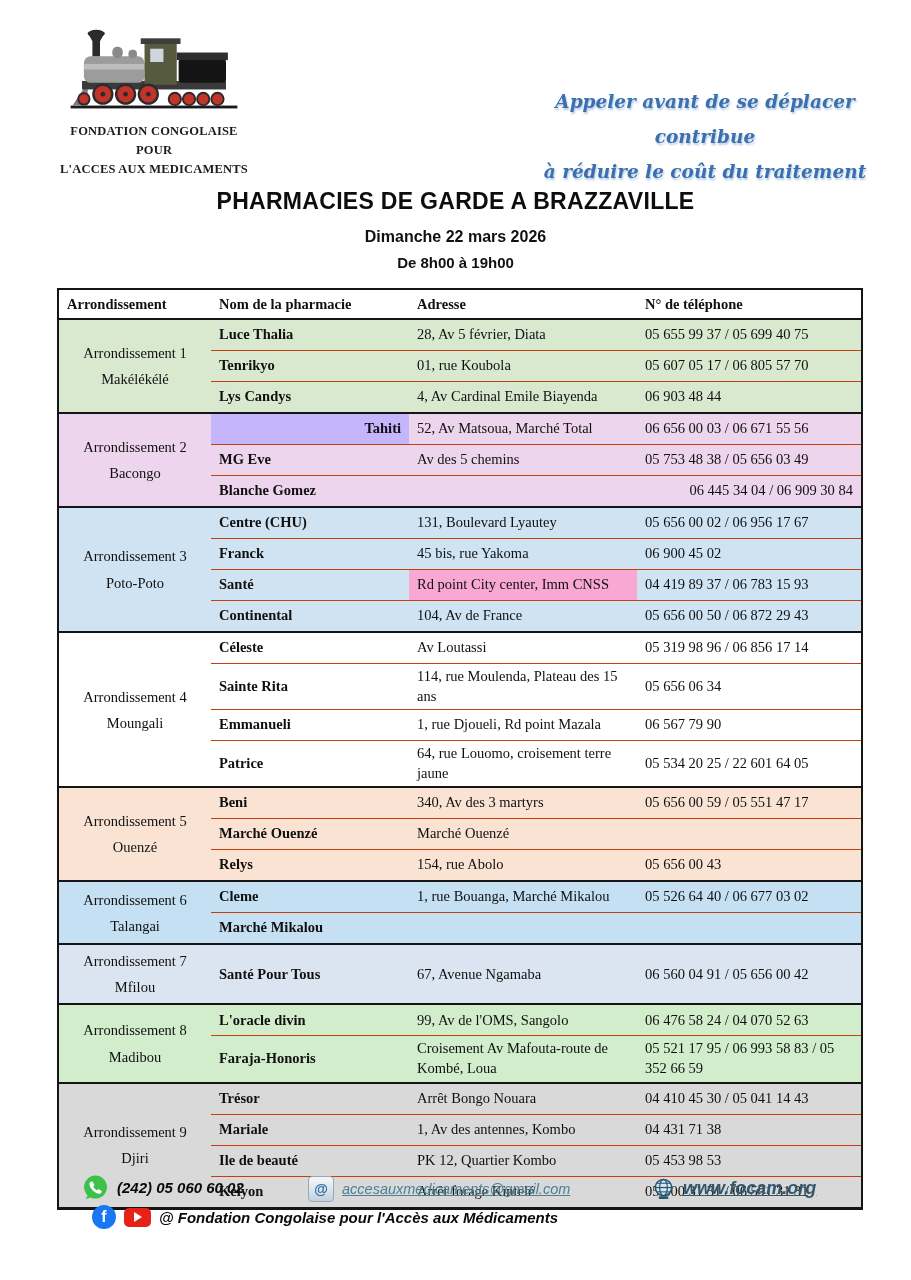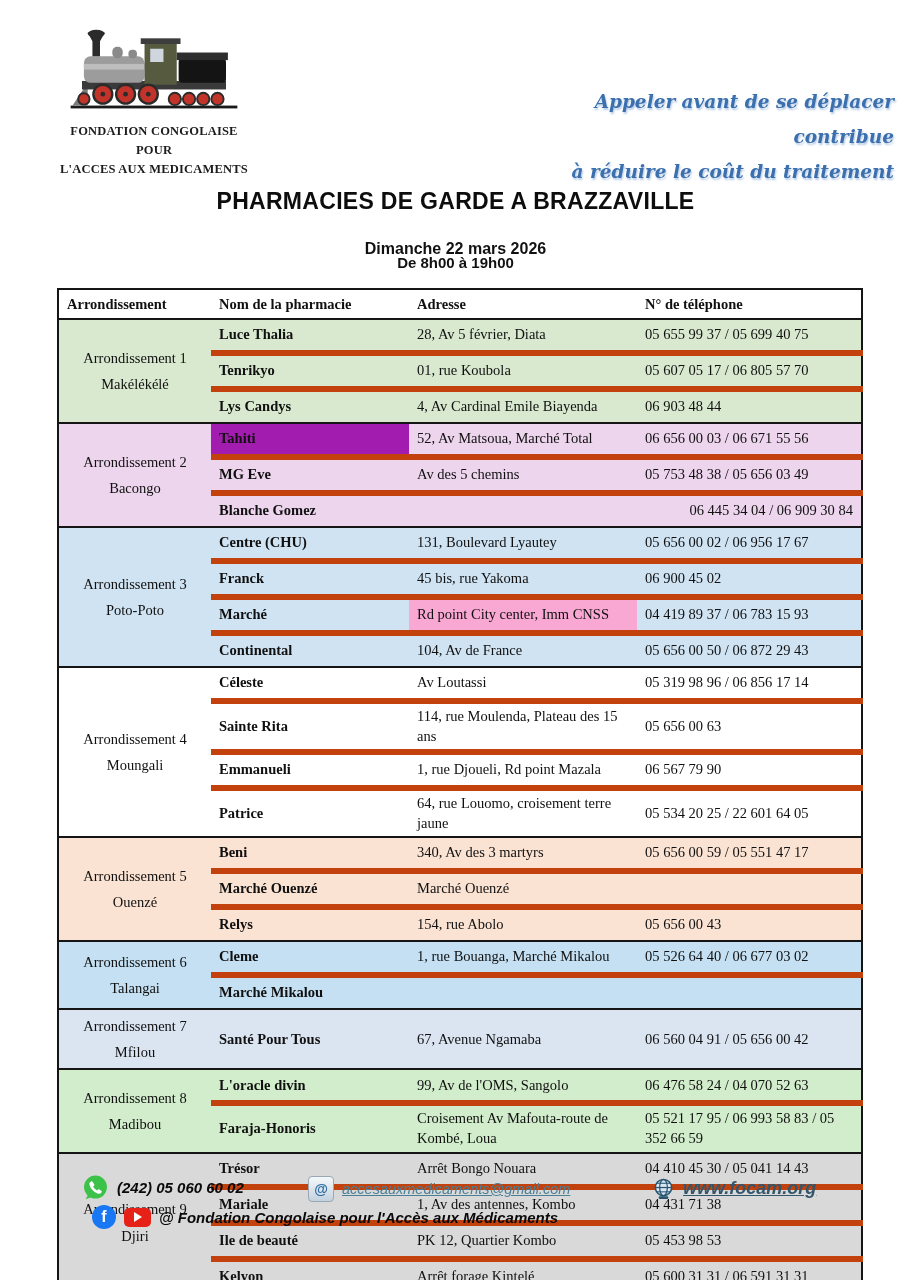--- a/index.html
+++ b/index.html
@@ -4,43 +4,43 @@
 <style>
   html,body{margin:0;padding:0;background:#e9e9e9;}
   .page{
     position:relative;width:911px;height:1280px;margin:0 auto;background:#ffffff;
     font-family:"Liberation Sans",sans-serif;color:#111;overflow:hidden;
   }
   
   .logo{position:absolute;left:56px;top:26px;width:196px;text-align:center;}
   .logo-caption{font-family:"Liberation Serif",serif;font-weight:700;font-size:12.5px;
     line-height:1.5;color:#1c1c1c;letter-spacing:.2px;margin-top:2px;}
-  .slogan{position:absolute;left:564px;top:84px;width:330px;text-align:right;
+  .slogan{position:absolute;left:540px;top:84px;width:330px;text-align:center;
     font-family:"DejaVu Serif",serif;font-style:italic;font-weight:700;
     font-size:18.5px;color:#3b6fad;line-height:1.9;
     text-shadow:1px 2px 2px rgba(120,160,210,.55);}
   .doc-title{position:absolute;left:0;top:188px;width:100%;text-align:center;
     font-size:23px;font-weight:700;letter-spacing:.3px;color:#0d0d0d;}
-  .doc-date{position:absolute;left:0;top:240px;width:100%;text-align:center;
+  .doc-date{position:absolute;left:0;top:228px;width:100%;text-align:center;
     font-size:16px;font-weight:700;}
   .doc-time{position:absolute;left:0;top:254px;width:100%;text-align:center;
     font-size:15px;font-weight:700;}
   
   .table-wrap{position:absolute;left:57px;top:288px;width:804px;}
   .tbl{border-collapse:collapse;width:100%;table-layout:fixed;font-size:14.5px;color:#101010;
     border:2px solid #151515;border-bottom-width:3px;font-family:Liberation Serif, serif;}
   .tbl th{text-align:left;padding:4px 8px;height:20px;font-size:14.5px;font-weight:700;
     background:#ffffff;border-bottom:2px solid #151515;}
   .tbl td{padding:3px 8px;height:24px;vertical-align:middle;line-height:1.35;
     overflow:hidden;}
   .tbl td.name{font-weight:700;}
   .tbl td.arr{text-align:center;font-weight:400;}
   .tbl td.arr div{line-height:1.8;}
   .tbl tbody{border-top:2px solid #151515;}
-  .tbl tbody tr + tr td{border-top:6px solid #c2410c;}
+  .tbl tbody tr + tr td{border-top:1px solid #c2410c;}
   
   .f-item{position:absolute;display:flex;align-items:center;gap:8px;}
   .f-phone-text{font-size:15px;font-weight:700;font-style:italic;color:#0a0a0a;}
   .f-email-text{font-size:14.5px;font-style:italic;color:#4a7f96;text-decoration:underline;}
   .f-site-text{font-size:18px;font-weight:700;font-style:italic;color:#33566b;text-decoration:underline;}
   .f-social-text,.f-addr-text{font-size:15px;font-weight:700;font-style:italic;color:#0a0a0a;}
   .ic-email{width:24px;height:24px;border-radius:4px;border:1px solid #9aa7b5;
     background:linear-gradient(#f5f8fa,#c3d2e0);display:flex;align-items:center;justify-content:center;
     font-weight:700;font-size:14px;color:#2e6da4;}
   .ic-fb{width:24px;height:24px;border-radius:50%;background:#1877f2;color:#fff;
@@ -140,21 +140,21 @@
             <td class="address" style="background: rgb(216, 233, 207);">4, Av Cardinal Emile Biayenda</td>
             <td class="phone" style="background: rgb(216, 233, 207);">06 903 48 44</td>
           </tr>
         </tbody>
         <tbody>
           <tr>
             <td class="arr" rowspan="3" style="background: rgb(238, 213, 238);">
               <div>Arrondissement 2</div>
               <div>Bacongo</div>
             </td>
-            <td class="name" style="background: #a21caf;">Tahiti</td>
+            <td class="name" style="background: #c4b5fd; text-align: right;">Tahiti</td>
             <td class="address" style="background: rgb(238, 213, 238);">52, Av Matsoua, Marché Total</td>
             <td class="phone" style="background: rgb(238, 213, 238);">06 656 00 03 / 06 671 55 56</td>
           </tr>
           <tr>
             <td class="name" style="background: rgb(238, 213, 238);">MG Eve</td>
             <td class="address" style="background: rgb(238, 213, 238);">Av des 5 chemins</td>
             <td class="phone" style="background: rgb(238, 213, 238); margin-top: 26px;">05 753 48 38 / 05 656 03 49</td>
           </tr>
           <tr>
             <td class="name" style="background: rgb(238, 213, 238);">Blanche Gomez</td>
@@ -171,21 +171,21 @@
             <td class="name" style="background: rgb(207, 227, 243);">Centre (CHU)</td>
             <td class="address" style="background: rgb(207, 227, 243);">131, Boulevard Lyautey</td>
             <td class="phone" style="background: rgb(207, 227, 243);">05 656 00 02 / 06 956 17 67</td>
           </tr>
           <tr>
             <td class="name" style="background: rgb(207, 227, 243);">Franck</td>
             <td class="address" style="background: rgb(207, 227, 243);">45 bis, rue Yakoma</td>
             <td class="phone" style="background: rgb(207, 227, 243);">06 900 45 02</td>
           </tr>
           <tr>
-            <td class="name" style="background: rgb(207, 227, 243);">Marché</td>
+            <td class="name" style="background: rgb(207, 227, 243);">Santé</td>
             <td class="address" style="background: #f9a8d4;">Rd point City center, Imm CNSS</td>
             <td class="phone" style="background: rgb(207, 227, 243);">04 419 89 37 / 06 783 15 93</td>
           </tr>
           <tr>
             <td class="name" style="background: rgb(207, 227, 243);">Continental</td>
             <td class="address" style="background: rgb(207, 227, 243);">104, Av de France</td>
             <td class="phone" style="background: rgb(207, 227, 243);">05 656 00 50 / 06 872 29 43</td>
           </tr>
         </tbody>
         <tbody>
@@ -194,21 +194,21 @@
               <div>Arrondissement 4</div>
               <div>Moungali</div>
             </td>
             <td class="name" style="background: rgb(255, 255, 255);">Céleste</td>
             <td class="address" style="background: rgb(255, 255, 255);">Av Loutassi</td>
             <td class="phone" style="background: rgb(255, 255, 255);">05 319 98 96 / 06 856 17 14</td>
           </tr>
           <tr>
             <td class="name" style="background: rgb(255, 255, 255);">Sainte Rita</td>
             <td class="address" style="background: rgb(255, 255, 255);">114, rue Moulenda, Plateau des 15 ans</td>
-            <td class="phone" style="background: rgb(255, 255, 255);">05 656 00 63</td>
+            <td class="phone" style="background: rgb(255, 255, 255);">05 656 06 34</td>
           </tr>
           <tr>
             <td class="name" style="background: rgb(255, 255, 255);">Emmanueli</td>
             <td class="address" style="background: rgb(255, 255, 255); margin-top: 16px;">1, rue Djoueli, Rd point Mazala</td>
             <td class="phone" style="background: rgb(255, 255, 255);">06 567 79 90</td>
           </tr>
           <tr>
             <td class="name" style="background: rgb(255, 255, 255);">Patrice</td>
             <td class="address" style="background: rgb(255, 255, 255);">64, rue Louomo, croisement terre jaune</td>
             <td class="phone" style="background: rgb(255, 255, 255);">05 534 20 25 / 22 601 64 05</td>

